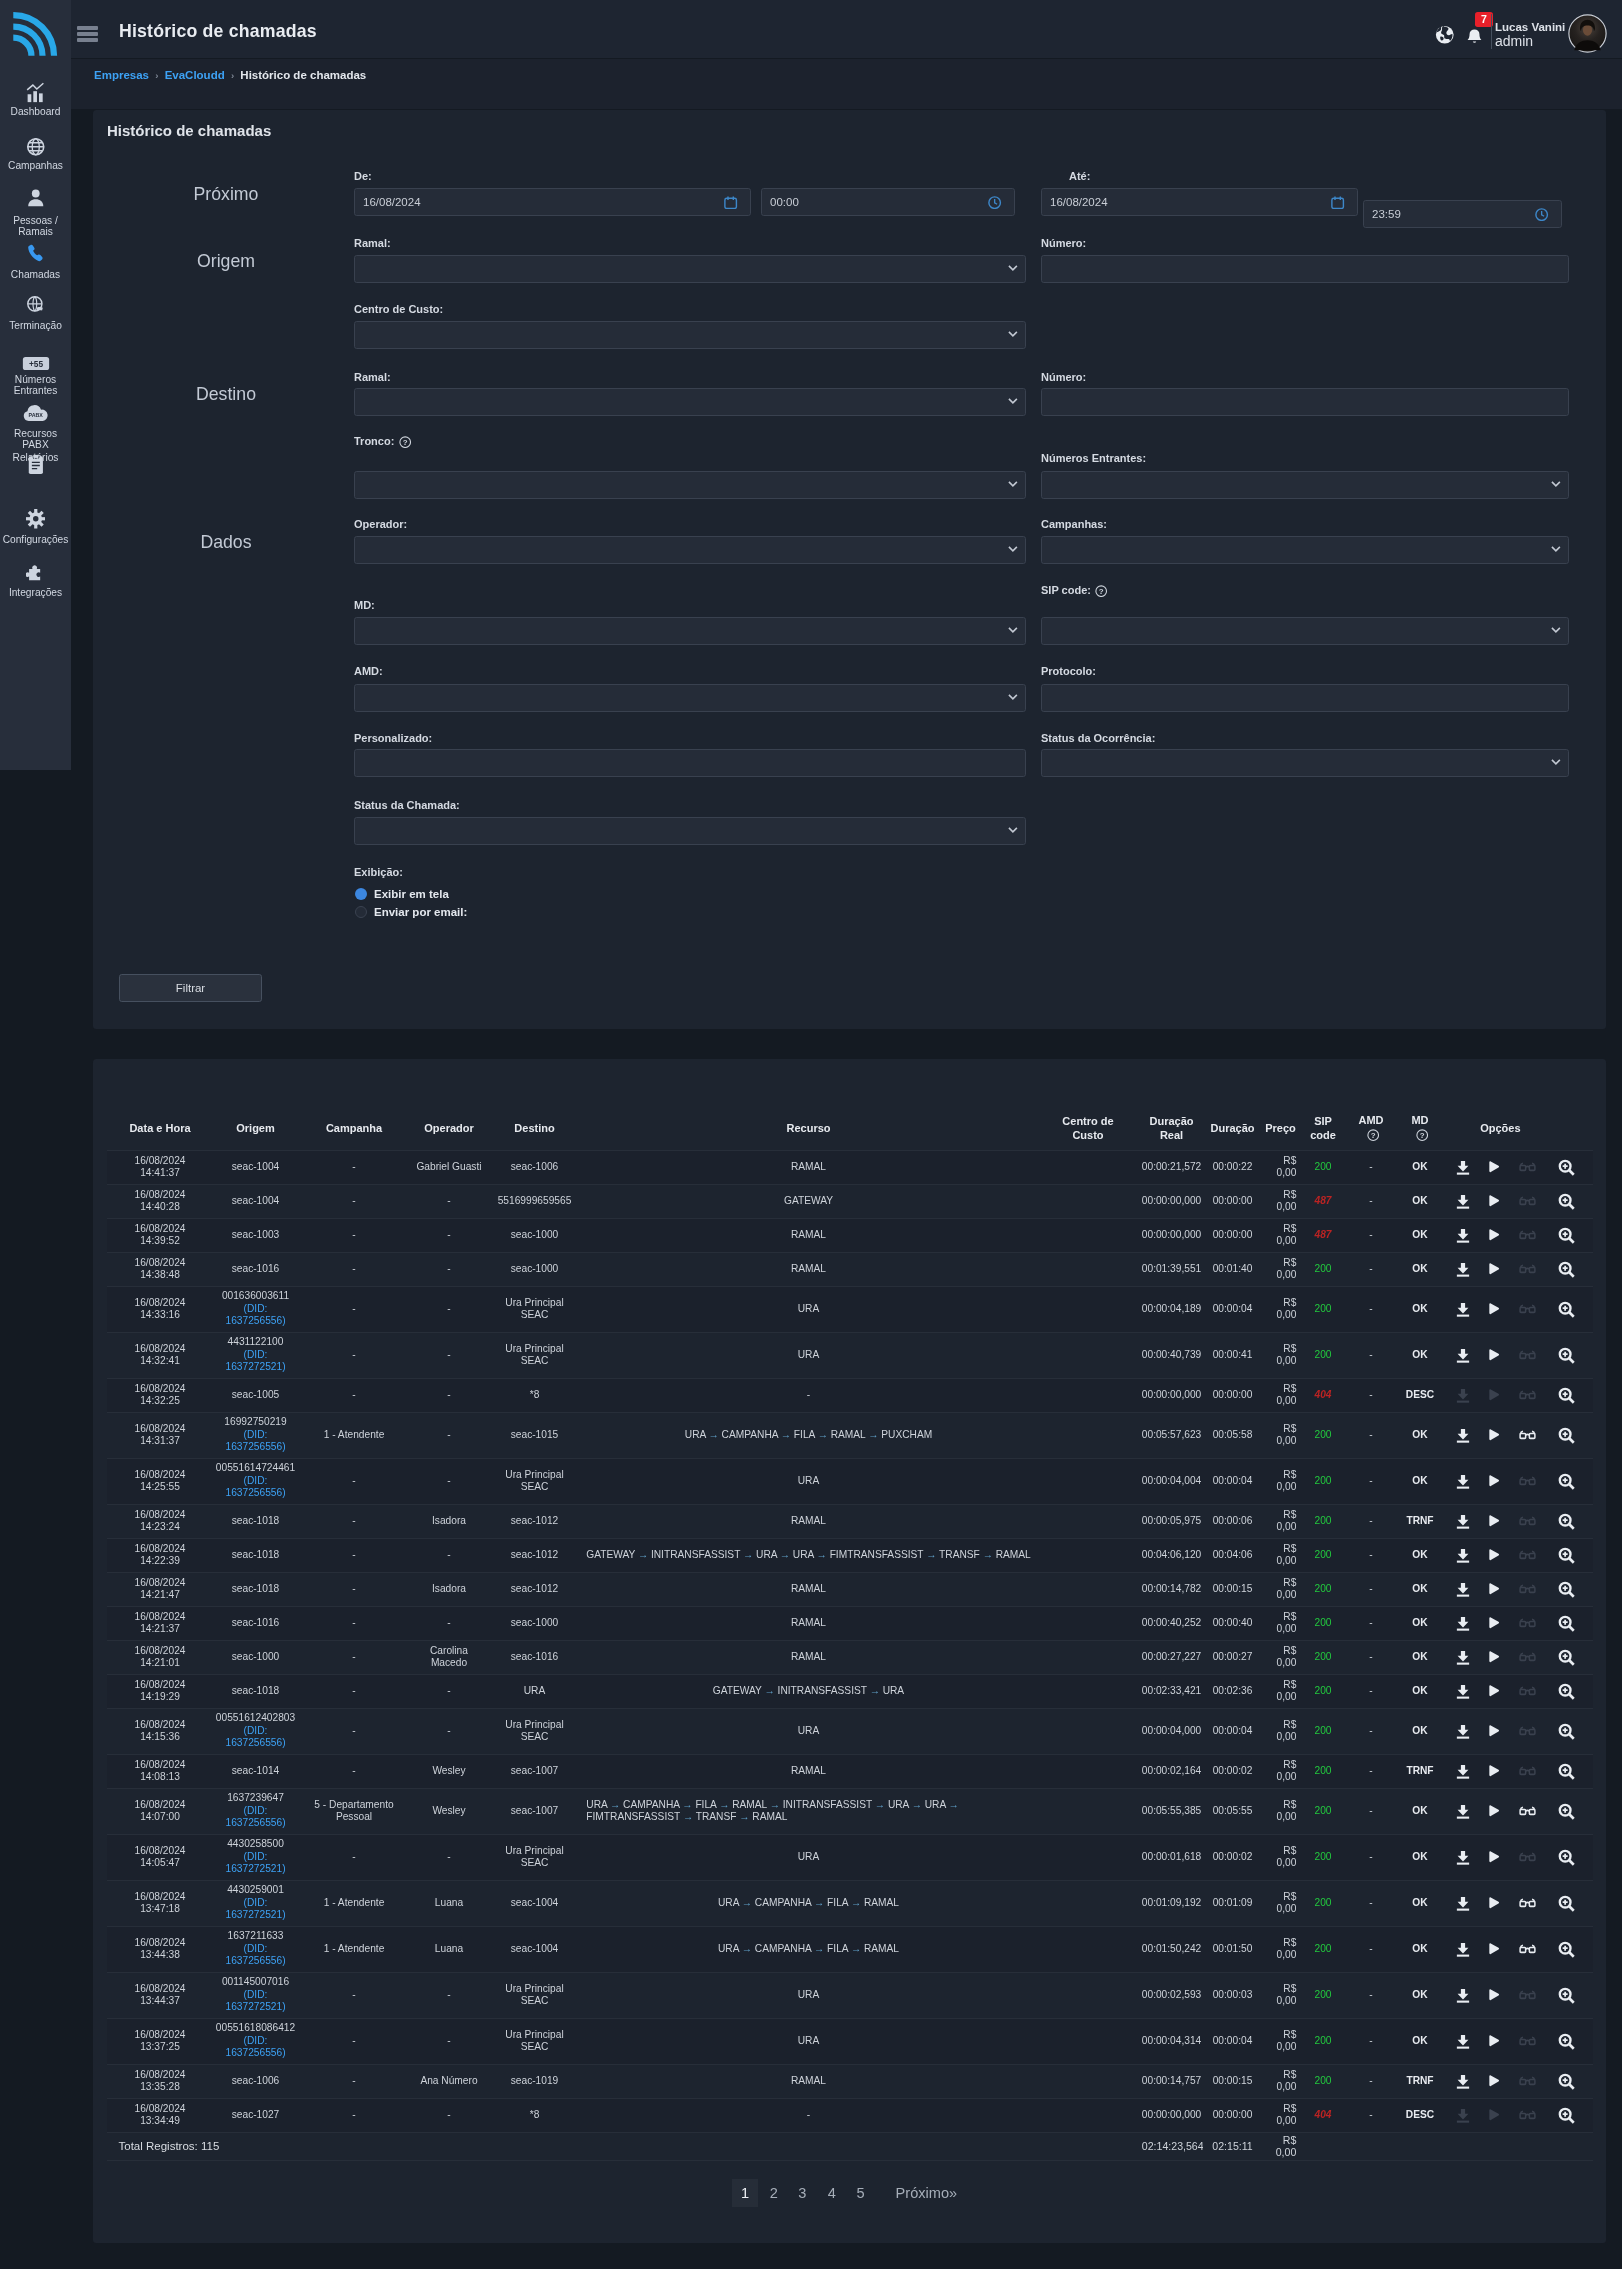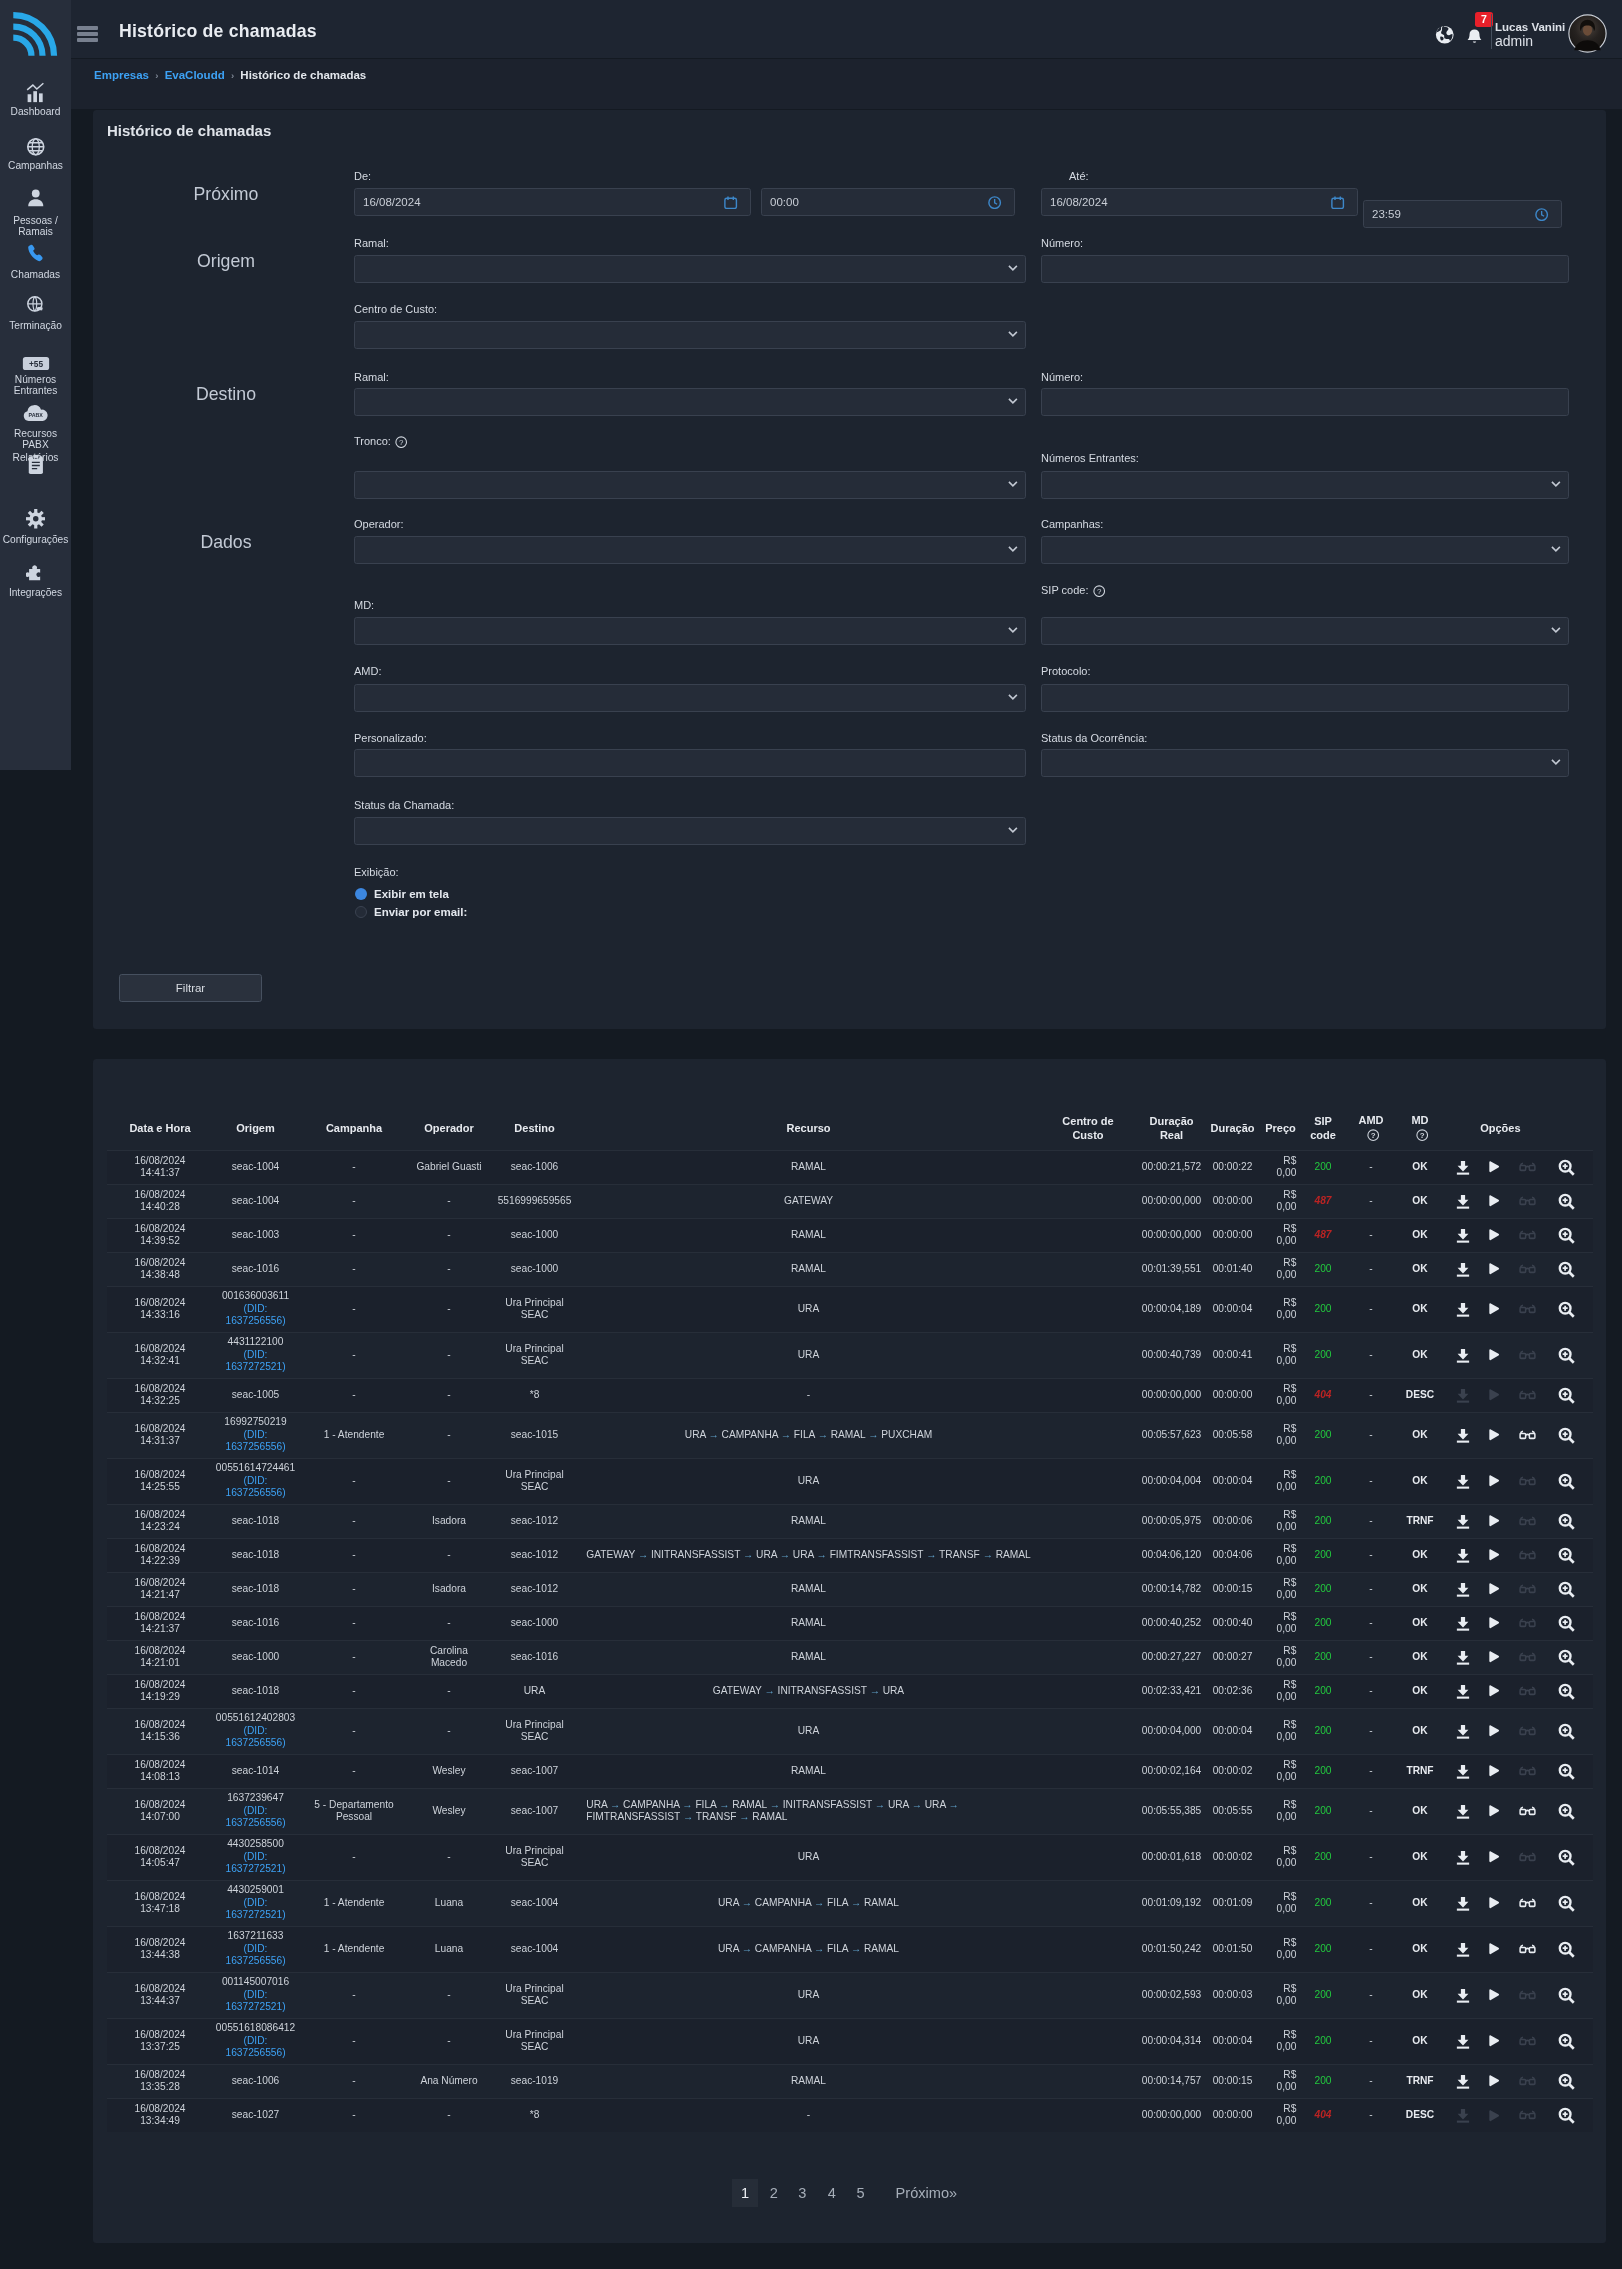--- a/index.html
+++ b/index.html
@@ -18,21 +18,21 @@
 #crumbs .sep { color:#7c8592; font-size:9.8px; padding:0 6.2px; }
 
 .navitem { width:71px; text-align:center; color:#d2d8e2; font-size:10.2px; line-height:11px; }
 .navitem svg { display:block; margin:0 auto 3.5px; }
 
 .card { left:93px; width:1513px; background:#1d242f; border-radius:3.5px; }
 #fcard { top:110px; height:919px; }
 #tcard { top:1059px; height:1184px; }
 #fcard h2 { position:absolute; left:14px; top:12.4px; font-size:15px; font-weight:bold; color:#dfe3e9; }
 .grouplabel { position:absolute; left:0; width:266px; text-align:center; font-size:17.7px; color:#c3cad5; }
-.flabel { position:absolute; font-size:11px; font-weight:normal; color:#d5dae2; }
+.flabel { position:absolute; font-size:11px; font-weight:bold; color:#d5dae2; }
 .finput { position:absolute; background:#252c38; border:0.9px solid #39414f; border-radius:2.7px; height:27.5px; font-size:11.5px; color:#c9ced6; line-height:26px; padding-left:8px; }
 .sel-chev { position:absolute; right:7px; top:8.9px; }
 .qm { display:inline-block; vertical-align:-1.8px; margin-left:4.4px; }
 
 .radio { position:absolute; width:12.4px; height:12.4px; border-radius:50%; }
 .radio.on { background:#3c87e0; }
 .radio.off { background:#242b37; border:0.9px solid #3a4250; }
 .radlab { position:absolute; font-size:11.5px; font-weight:bold; color:#e4e8ee; }
 #filtrar { position:absolute; left:26px; top:864px; width:143px; height:27.5px; background:#2a313d; border:0.9px solid #46505f; border-radius:2.7px; color:#d9dde3; font-size:11.5px; text-align:center; line-height:26px; }
 
@@ -1128,16 +1128,26 @@
                 <rect x="11.6" y="4" width="6.2" height="5.4" rx="1"></rect>
                 <path d="M7.4 5.8q2.1-1.8 4.2 0"></path>
                 <path d="M1.4 4.6Q2 1.8 4.4 1.4M17.6 4.6Q17 1.8 14.6 1.4"></path>
               </g>
             </svg><span style="display:inline-block;width:22px"></span><svg class="ic" width="17" height="17" viewBox="0 0 19 19" style="">
               <circle cx="8" cy="8" r="6" stroke="#e9edf2" stroke-width="2.6" fill="none"></circle>
               <path d="M12.6 12.6 17.6 17.6" stroke="#e9edf2" stroke-width="3"></path>
               <path d="M8 5.2v5.6M5.2 8h5.6" stroke="#e9edf2" stroke-width="2"></path>
             </svg></td>
         </tr>
+        <tr class="r" id="totrow" style="height:28px;border-bottom:0.9px solid #272e39">
+          <td colspan="7" style="text-align:left;padding-left:11.5px;font-size:11.5px;color:#d8dce2">Total Registros: 115</td>
+          <td>02:14:23,564</td>
+          <td>02:15:11</td>
+          <td class="preco">R$<br>0,00</td>
+          <td></td>
+          <td></td>
+          <td></td>
+          <td></td>
+        </tr>
       </tbody>
     </table>
 <div class="pg" style="left:639px;width:461px"><span class="pgbox pgact" style="display:inline-block">1</span><span class="pgbox" style="display:inline-block;margin-left:2.7px">2</span><span class="pgbox" style="display:inline-block;margin-left:2.7px">3</span><span class="pgbox" style="display:inline-block;margin-left:3.5px">4</span><span class="pgbox" style="display:inline-block;margin-left:2.7px">5</span><span style="display:inline-block;margin-left:22px">Próximo»</span></div>
 </div>
 
 </body></html>

